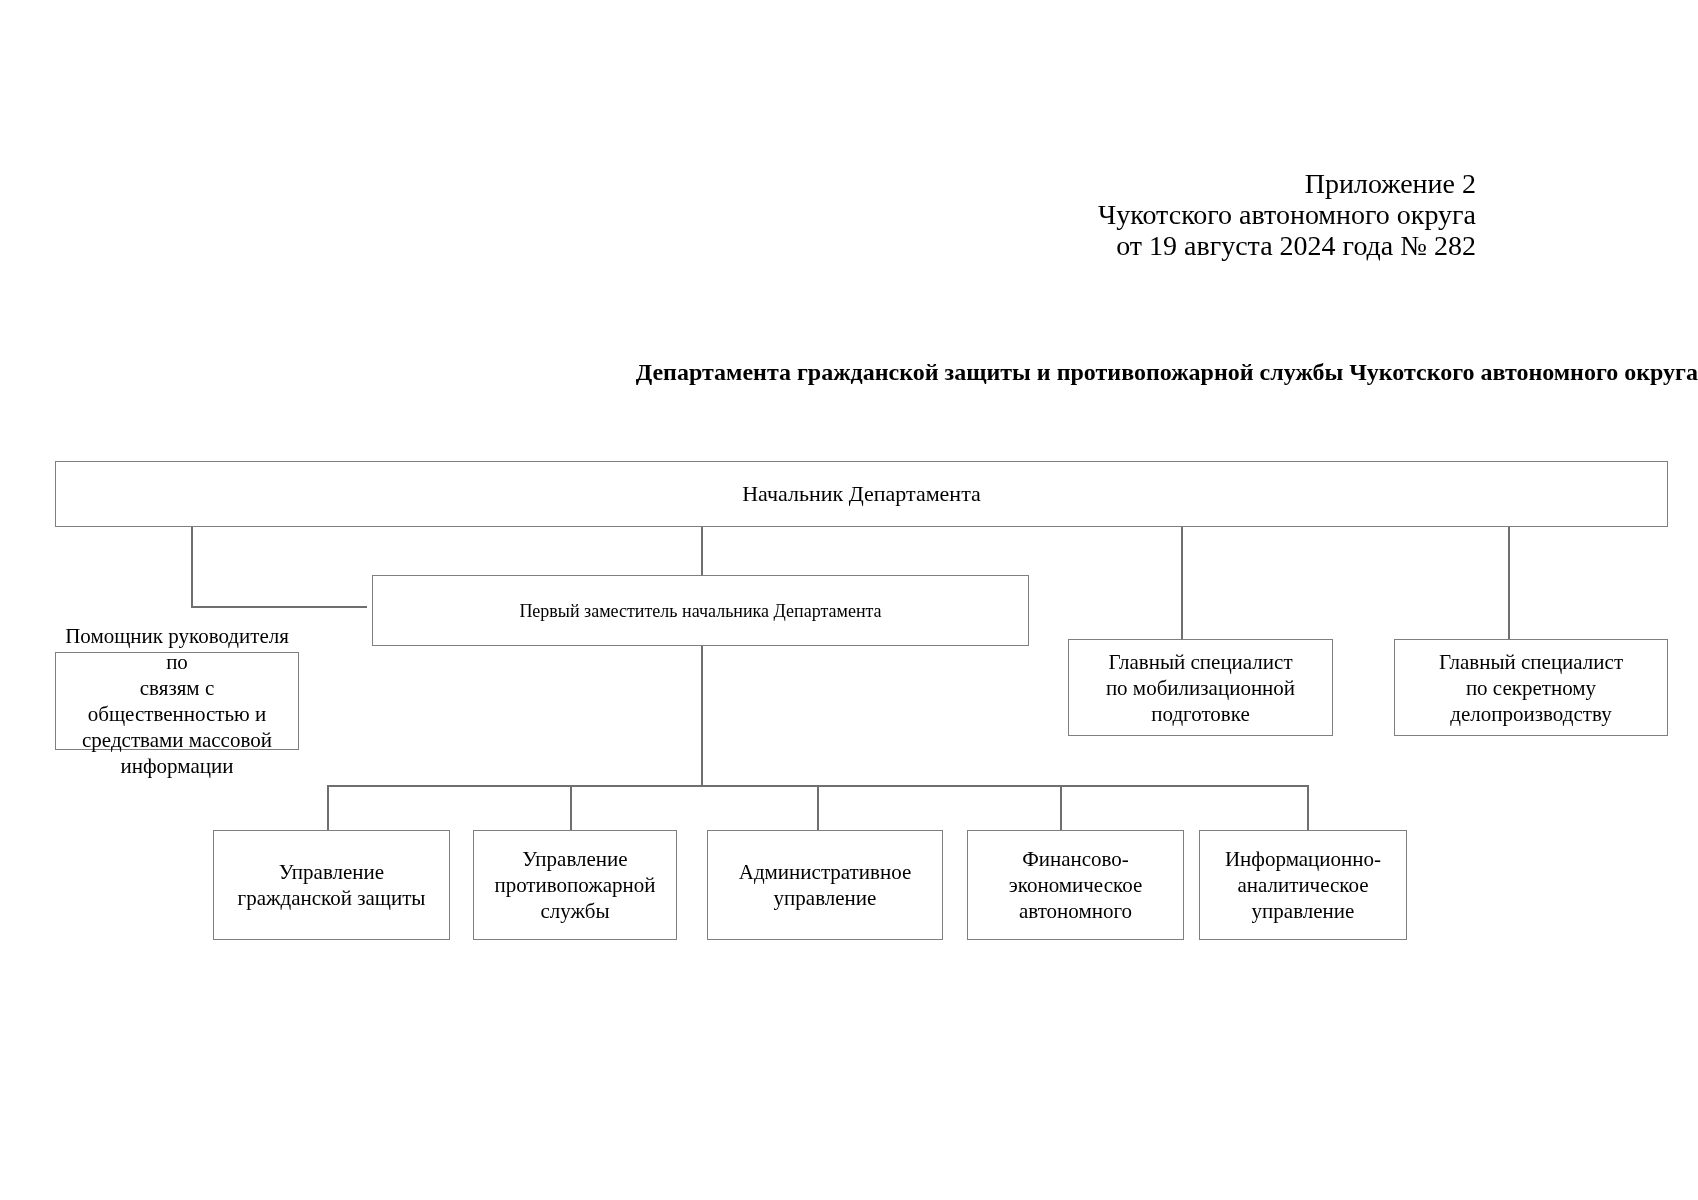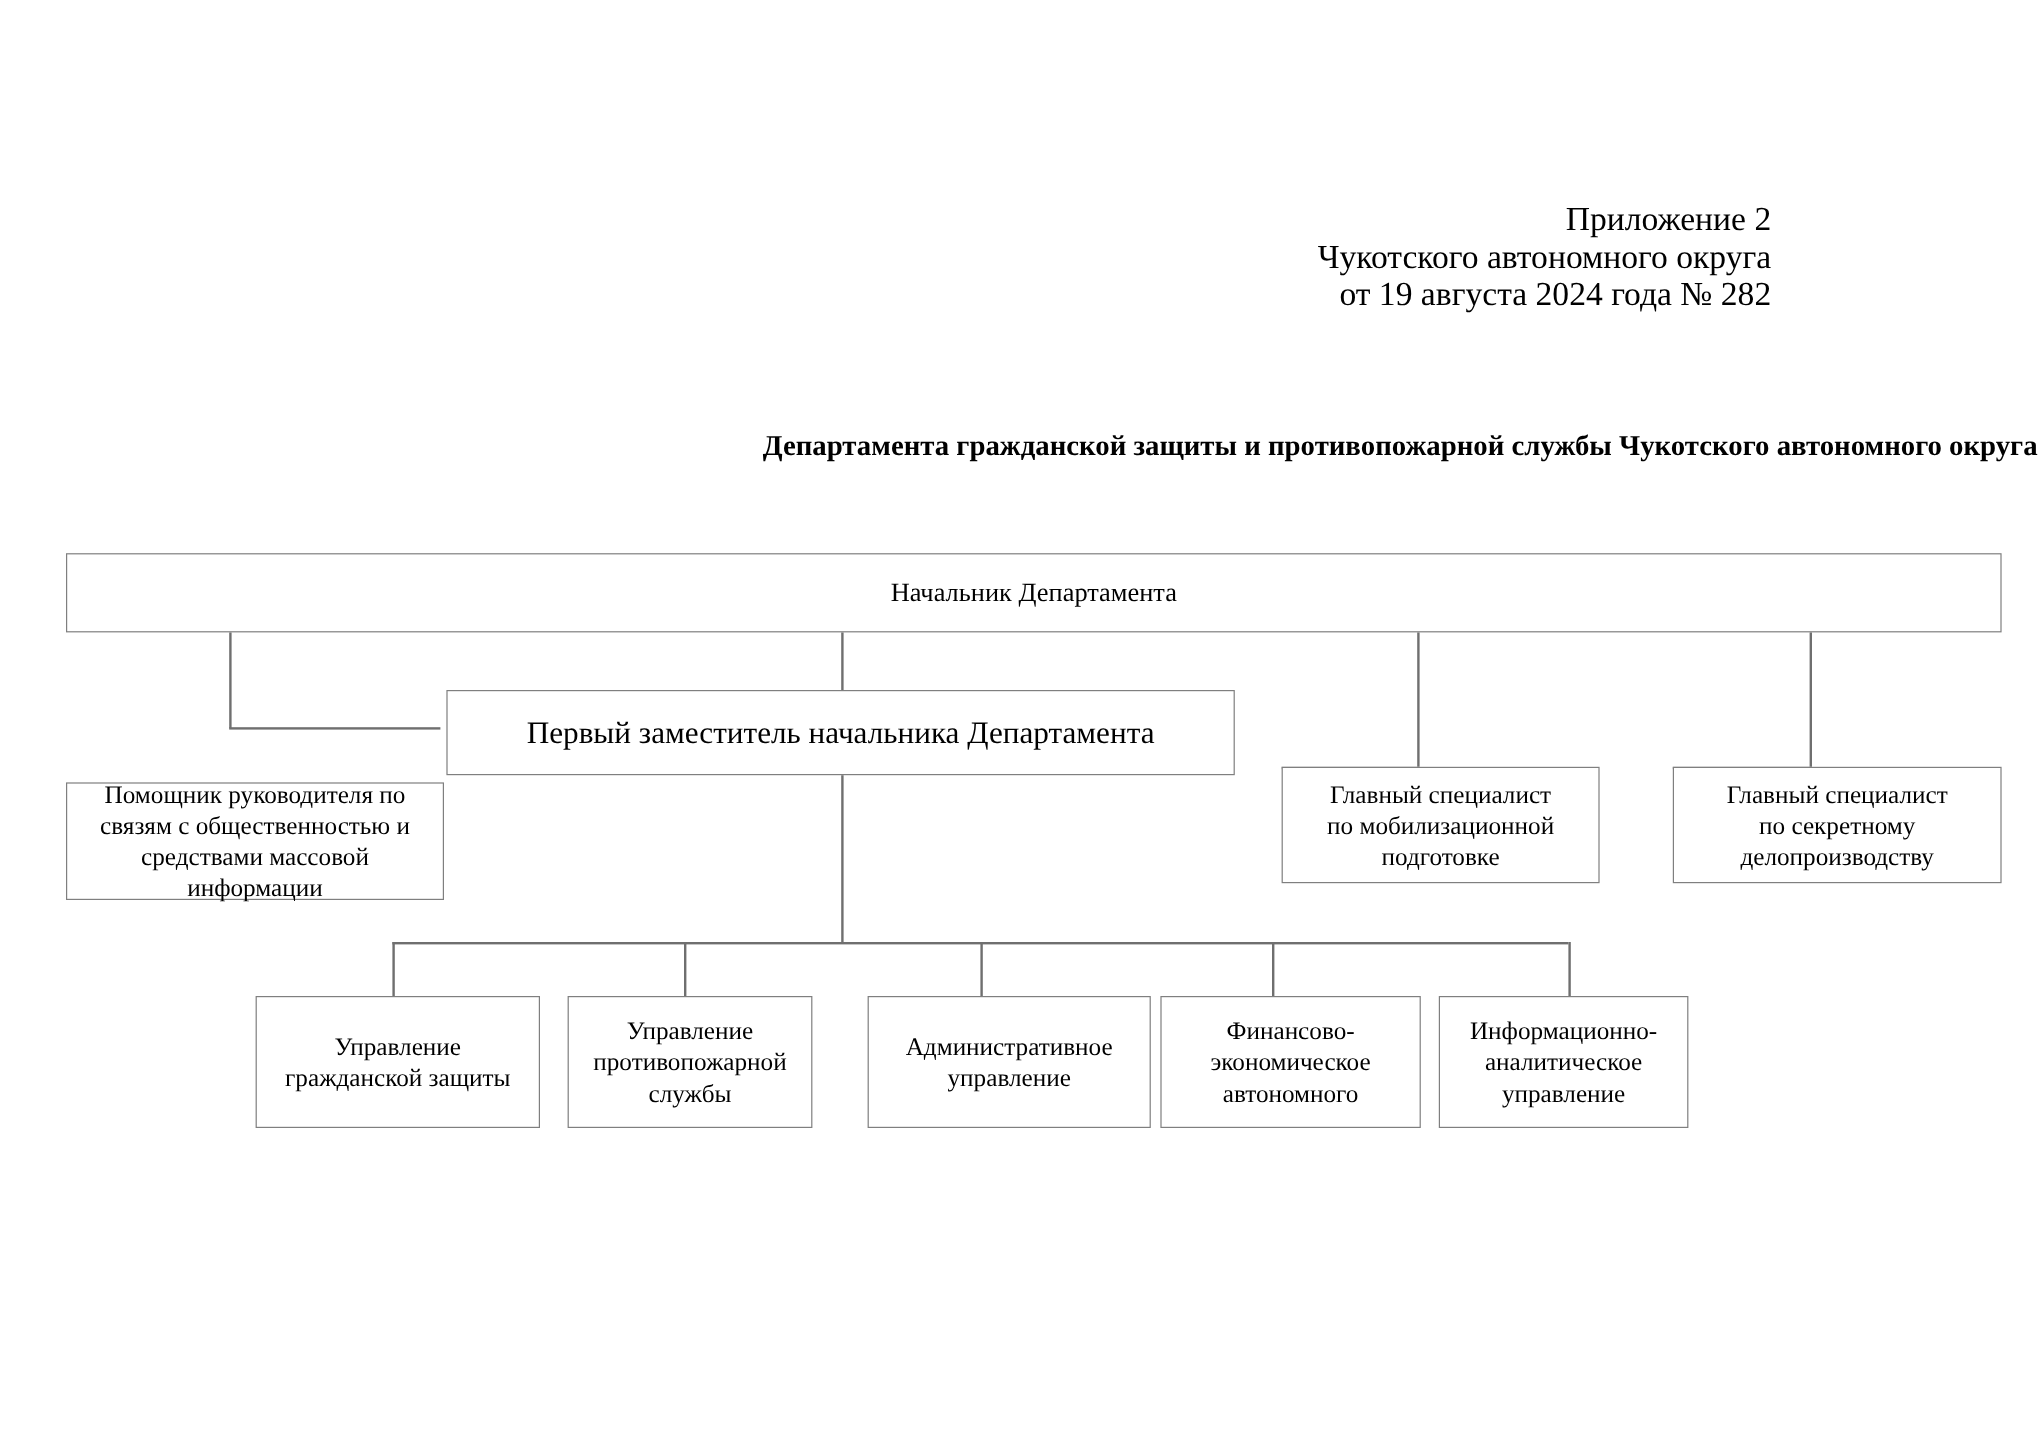--- a/index.html
+++ b/index.html
@@ -74,21 +74,21 @@
     justify-content: center;
     text-align: center;
     font-size: 21px;
     line-height: 26px;
     padding: 4px 6px;
     z-index: 2;
   }
   .node .label { display: block; white-space: pre-line; }
 
   .node-root   { font-size: 22px; }
-  .node-deputy { font-size: 26px; }
+  .node-deputy { font-size: 18px; }
 
   
   .line {
     position: absolute;
     background: #6f6f6f;
     z-index: 1;
   }
   .line.v { width: 1.6px; }
   .line.h { height: 1.6px; }
 </style>
@@ -126,21 +126,21 @@
     <div class="line v" style="left:1307px; top:785px; height:46px;"></div>
 
     <div class="node node-root" style="left:55px; top:461px; width:1613px; height:66px;">
       <span class="label">Начальник Департамента</span>
     </div>
 
     <div class="node node-deputy" style="left:372px; top:575px; width:657px; height:71px;">
       <span class="label">Первый заместитель начальника Департамента</span>
     </div>
 
-    <div class="node" style="left:55px; top:652px; width:315px; height:98px;">
+    <div class="node" style="left:55px; top:652px; width:244px; height:98px;">
       <span class="label">Помощник руководителя по
 связям с общественностью и
 средствами массовой
 информации</span>
     </div>
 
     <div class="node" style="left:1068px; top:639px; width:265px; height:97px;">
       <span class="label">Главный специалист
 по мобилизационной
 подготовке</span>
@@ -156,21 +156,21 @@
       <span class="label">Управление
 гражданской защиты</span>
     </div>
 
     <div class="node" style="left:473px; top:830px; width:204px; height:110px;">
       <span class="label">Управление
 противопожарной
 службы</span>
     </div>
 
-    <div class="node" style="left:707px; top:830px; width:236px; height:110px;margin-left:16px;">
+    <div class="node" style="left:707px; top:830px; width:236px; height:110px;">
       <span class="label">Административное
 управление</span>
     </div>
 
     <div class="node" style="left:967px; top:830px; width:217px; height:110px;">
       <span class="label">Финансово-
 экономическое
 автономного</span>
     </div>
 

